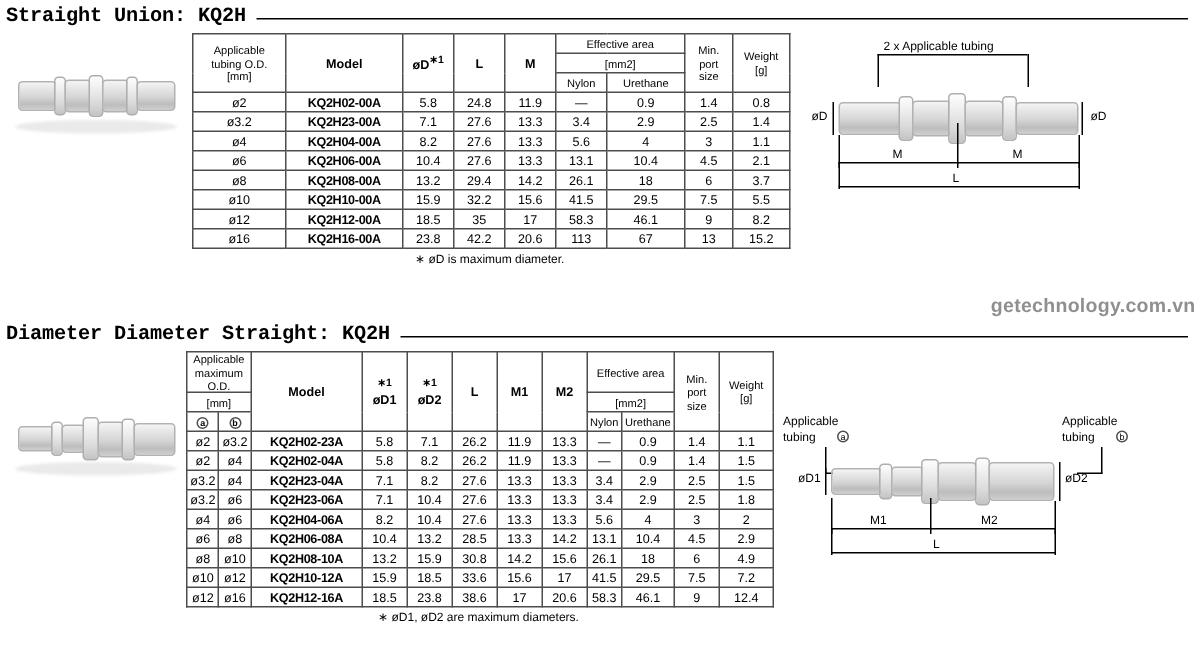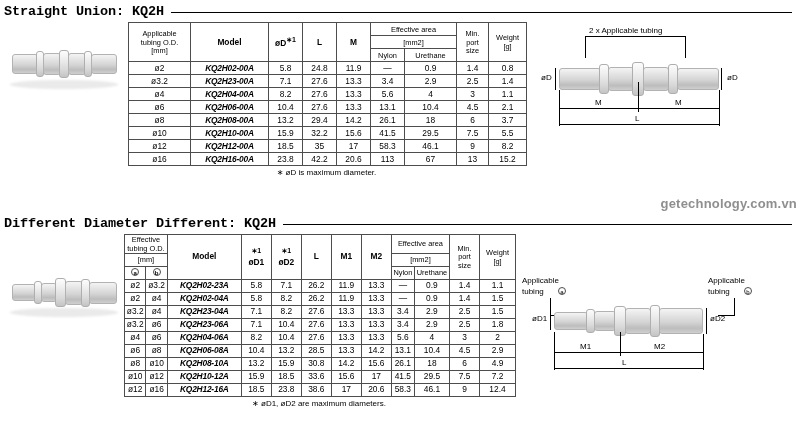--- a/index.html
+++ b/index.html
@@ -57,21 +57,21 @@
   table.grid th, table.grid td {
     border: 1px solid #4d4d4d;
     font-size: 8.4px;
     text-align: center;
     vertical-align: middle;
     padding: 0 1px;
     line-height: 1.05;
     height: 13px;
   }
   table.grid th { font-weight: bold; background: #fff; }
-  table.grid td.model { font-weight: bold; letter-spacing: -0.2px; font-style: italic; }
+  table.grid td.model { font-weight: bold; letter-spacing: -0.2px; }
   table.grid td.dia { font-weight: normal; }
   .sup { font-size: 7px; vertical-align: super; }
   .hdr-sm { font-size: 7.4px; font-weight: normal; }
   .circ {
     display:inline-block; width:8px; height:8px; line-height:8px;
     border:1px solid #4d4d4d; border-radius:50%;
     font-size:6px; text-align:center;
   }
 
   .note {
@@ -289,21 +289,21 @@
         <div class="draw-label" style="left:102px; top:88px; background:#fff; padding:0 2px;">L</div>
       </div>
     </div>
 
   </div>
 </div>
 
 <div class="section sec2">
 
   <div class="sec-head">
-    <span class="sec-title">Different Diameter Different: KQ2H</span>
+    <span class="sec-title">Diameter Diameter Straight: KQ2H</span>
     <span class="sec-rule"></span>
   </div>
 
   <div class="body-row">
 
     <div class="photo-cell" style="padding-top:34px;">
       <div class="photo-wrap">
         <div class="shadow-el" style="left:6px; top:40px; width:108px; height:9px;"></div>
         <div class="fitting tube" style="left:8px;  top:16px; width:24px; height:17px;"></div>
         <div class="fitting band" style="left:30px; top:13px; width:8px;  height:23px;"></div>
@@ -313,21 +313,21 @@
         <div class="fitting band" style="left:77px; top:11px; width:9px;  height:28px;"></div>
         <div class="fitting tube" style="left:85px; top:14px; width:28px; height:22px;"></div>
       </div>
     </div>
 
     <div>
       <table class="grid">
         <thead>
           <tr>
             <th colspan="2" style="width:66px;">
-              <span class="hdr-sm">Effective tubing O.D.</span>
+              <span class="hdr-sm">Applicable maximum O.D.</span>
             </th>
             <th rowspan="4" style="width:74px;">Model</th>
             <th rowspan="4" style="width:30px;">
               <span class="sup">∗1</span><br>
               <span>øD1</span>
             </th>
             <th rowspan="4" style="width:30px;">
               <span class="sup">∗1</span><br>
               <span>øD2</span>
             </th>

